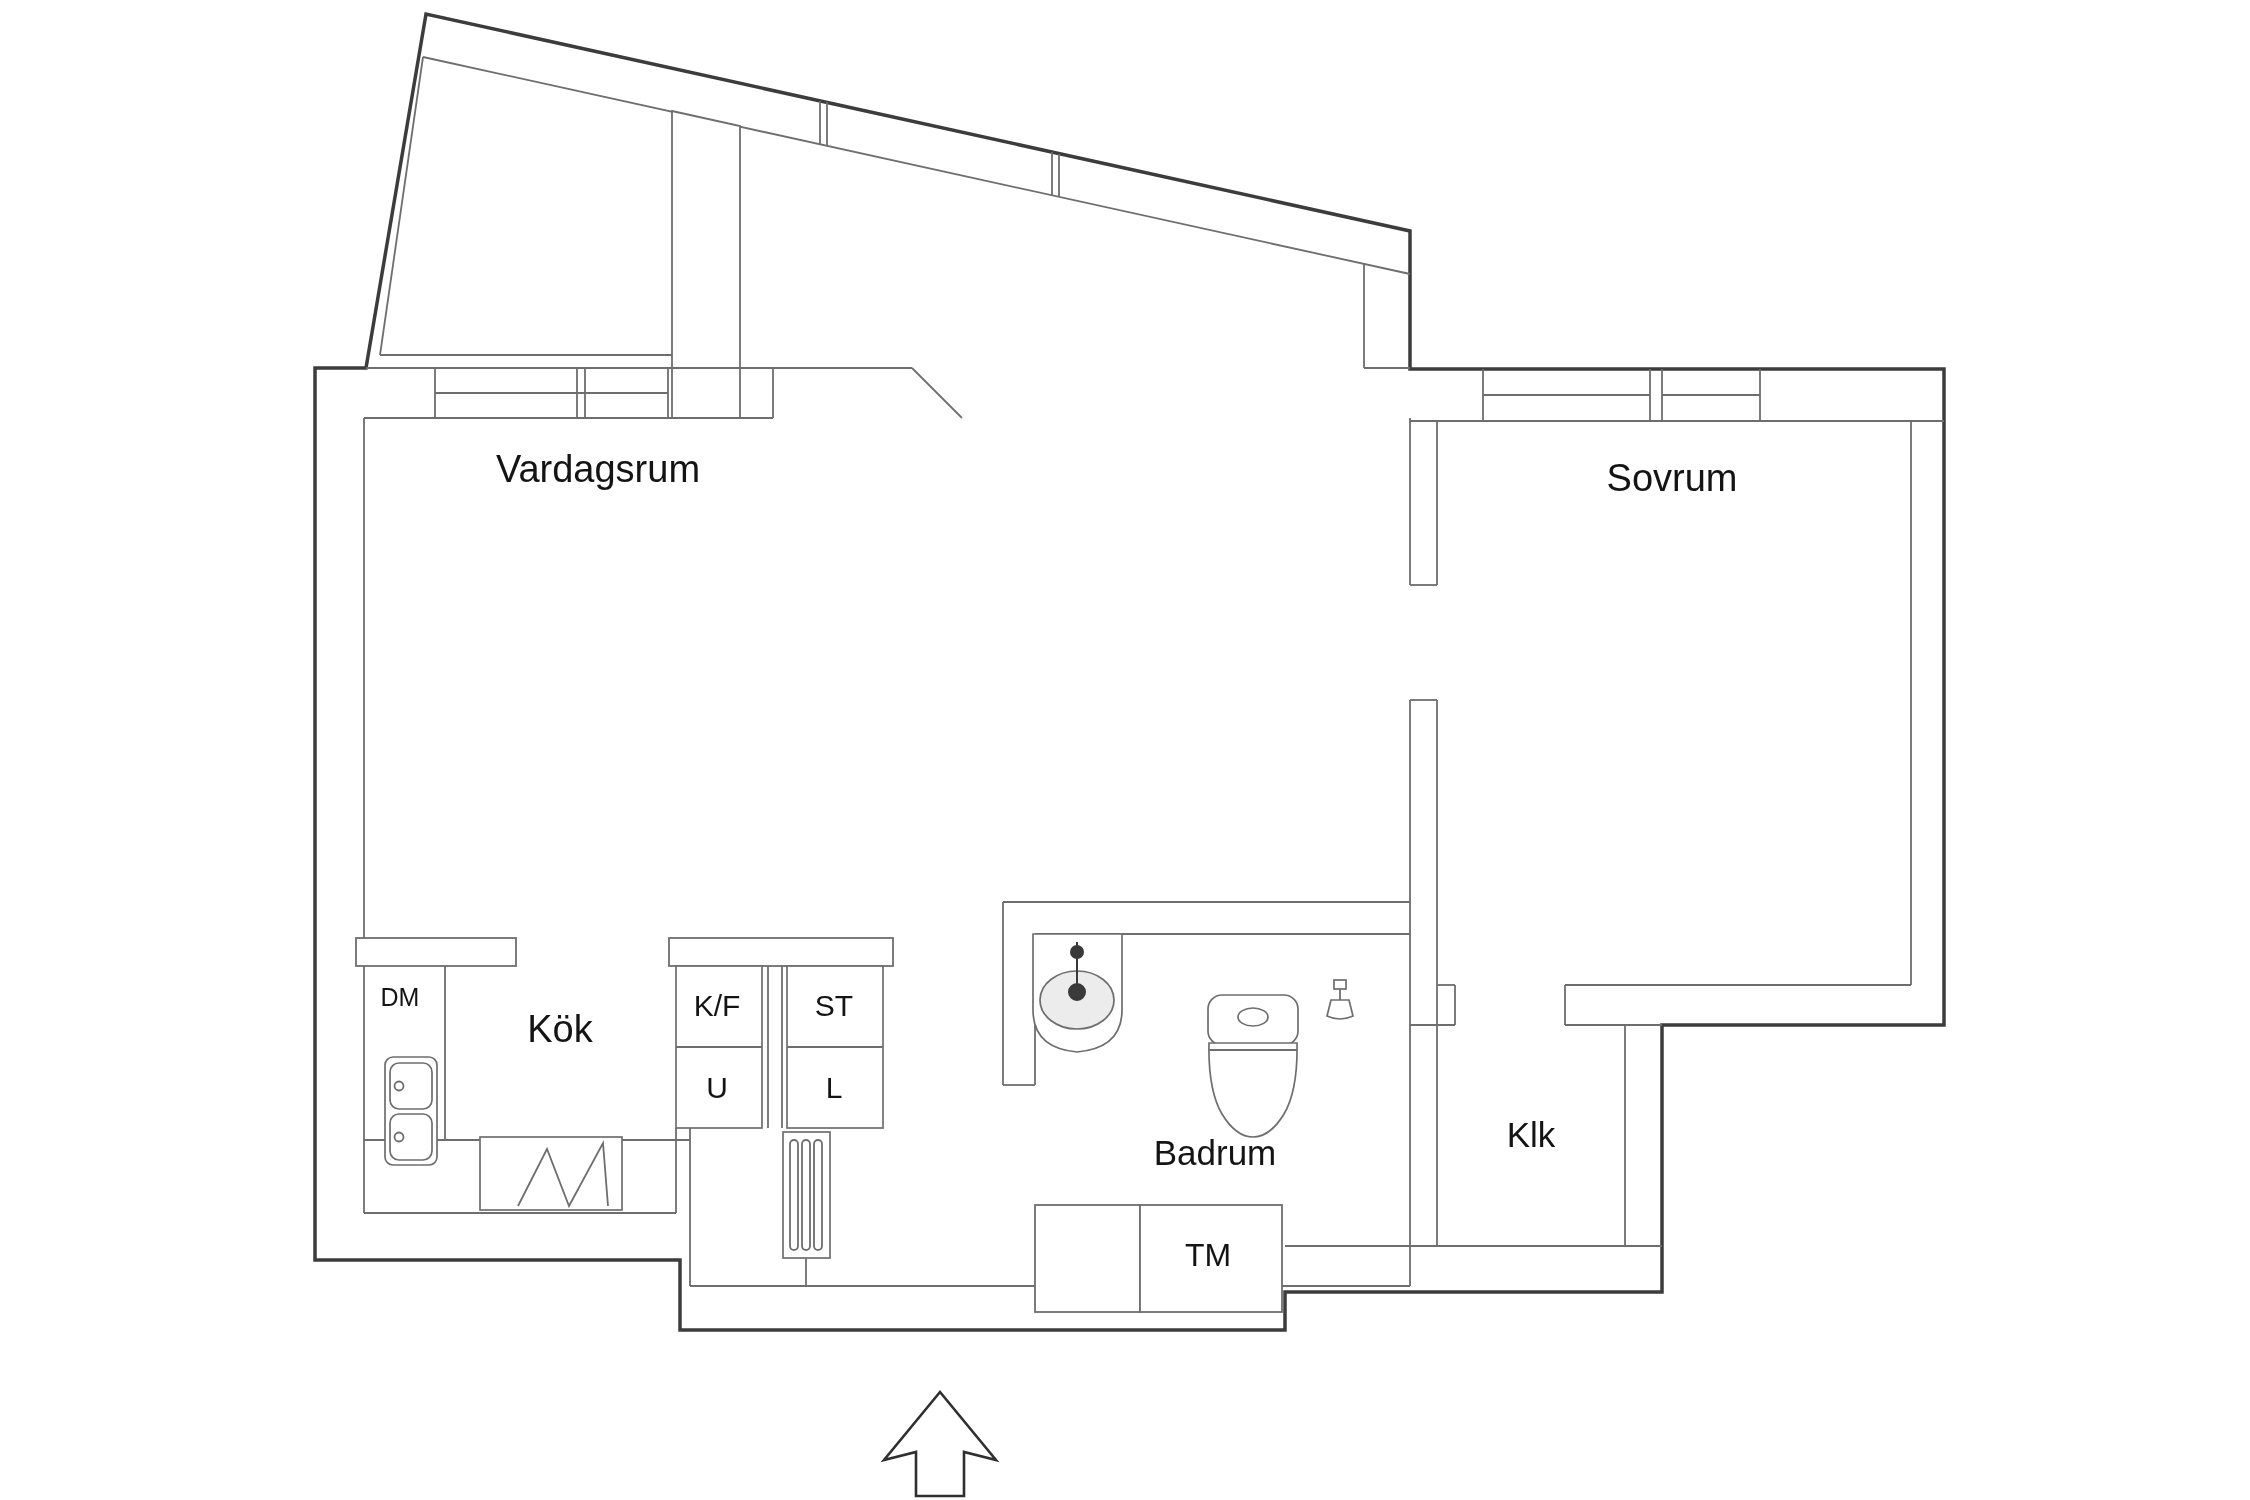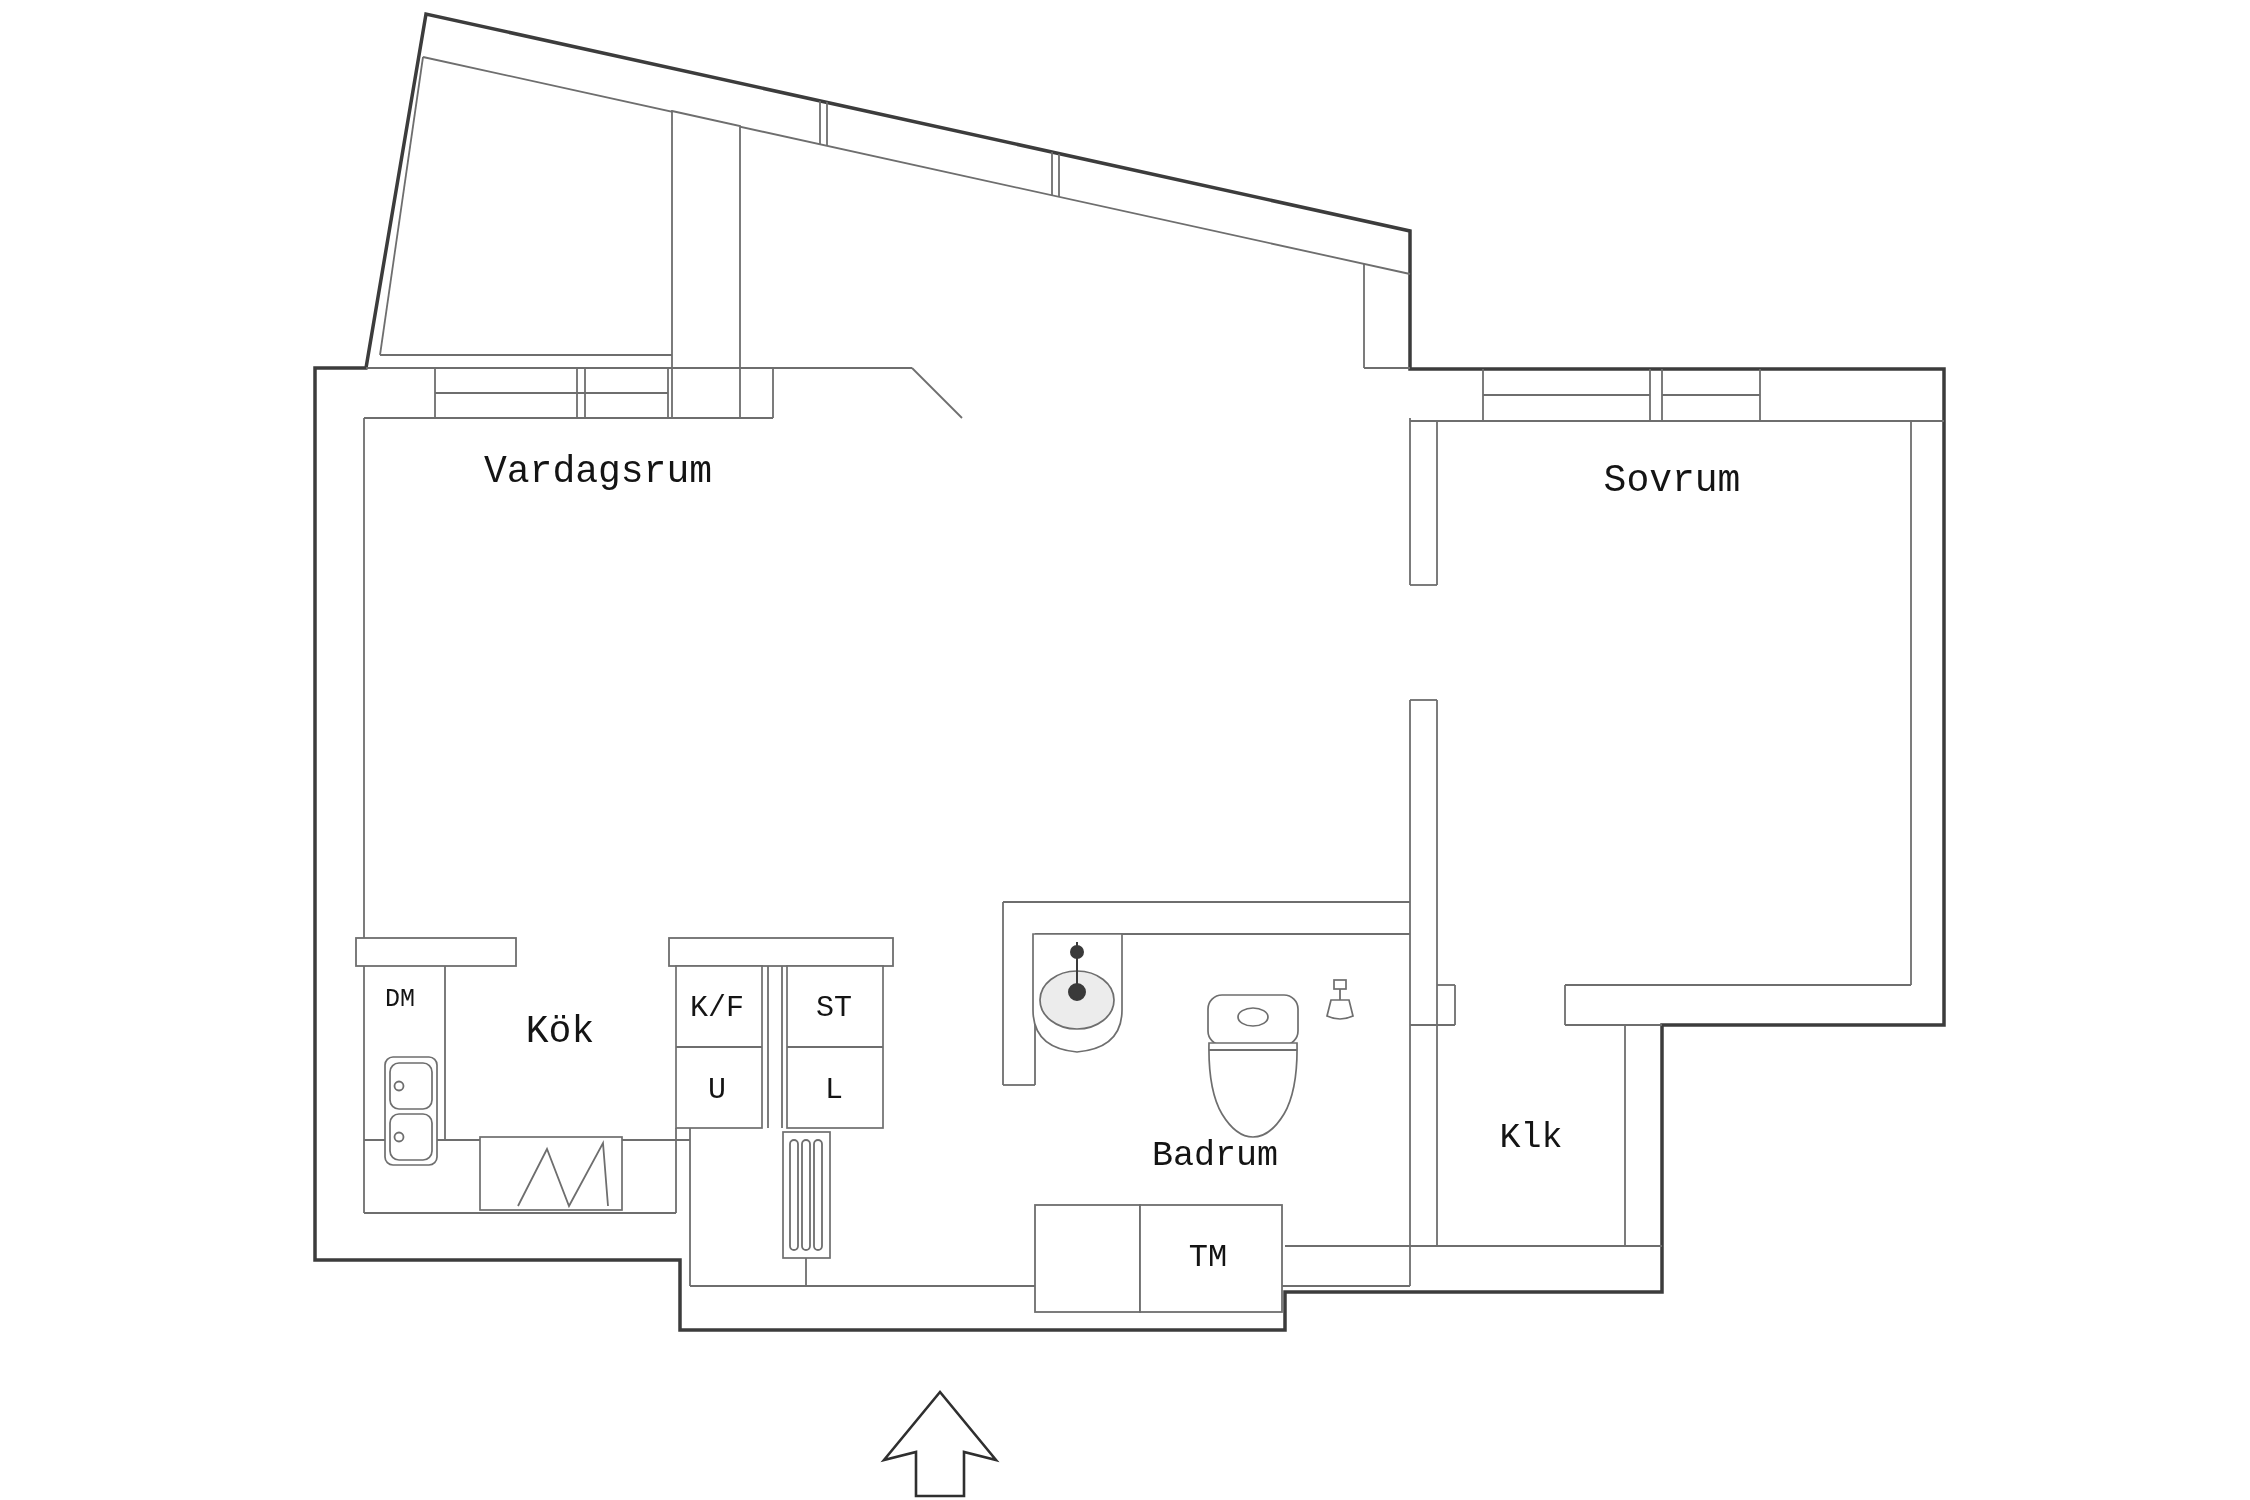--- a/index.html
+++ b/index.html
@@ -1,20 +1,20 @@
 <!DOCTYPE html>
 <html style="--wall-outer: #3c3c3c; --wall-inner: #6e6e6e; --text: #141414; --bg: #ffffff; --fixture-fill: #ececec;"><head>
 <meta charset="utf-8">
 <style>
   html,body{margin:0;padding:0;background:#fff;}
   .plan{
     position:relative;
     width:1896px;height:1500px;
     background:var(--bg,#ffffff);
-    font-family:Liberation Mono, monospace;
+    font-family:Liberation Sans, sans-serif;
   }
   svg{position:absolute;left:0;top:0;}
   .wall-outer{stroke:var(--wall-outer,#3c3c3c);stroke-width:3.5;fill:none;stroke-linejoin:miter;}
   .wall-thin{stroke:var(--wall-inner,#6e6e6e);stroke-width:1.8;fill:none;}
   .wall-fill{stroke:var(--wall-inner,#6e6e6e);stroke-width:1.8;fill:#ffffff;}
   .fixture{stroke:var(--wall-inner,#5f5f5f);stroke-width:1.7;fill:#ffffff;}
   .fixture-soft{stroke:var(--wall-inner,#5f5f5f);stroke-width:1.7;fill:var(--fixture-fill,#ececec);}
   .fixture-dark{stroke:#3a3a3a;stroke-width:2;fill:#3a3a3a;}
   .arrow{stroke:#2f2f2f;stroke-width:2.6;fill:#ffffff;}
   text{fill:var(--text,#141414);}

